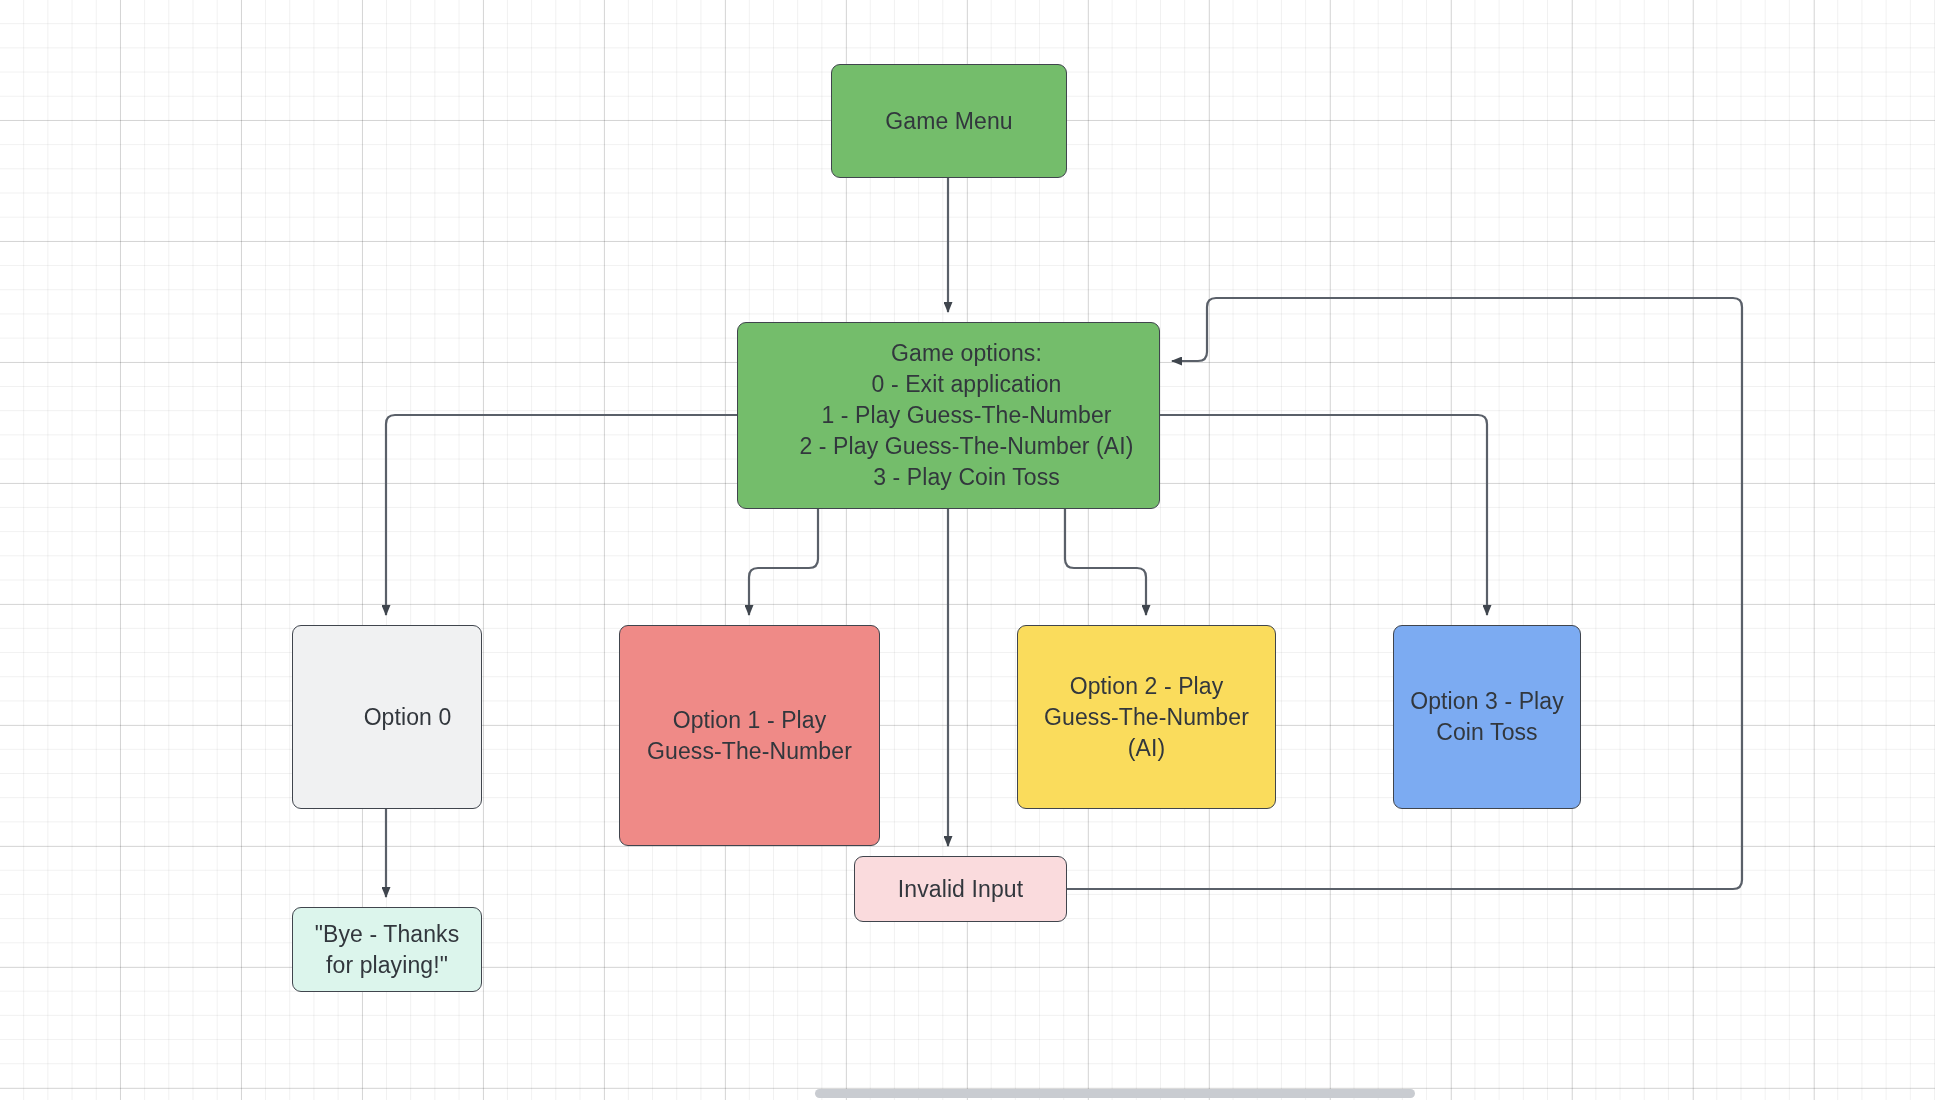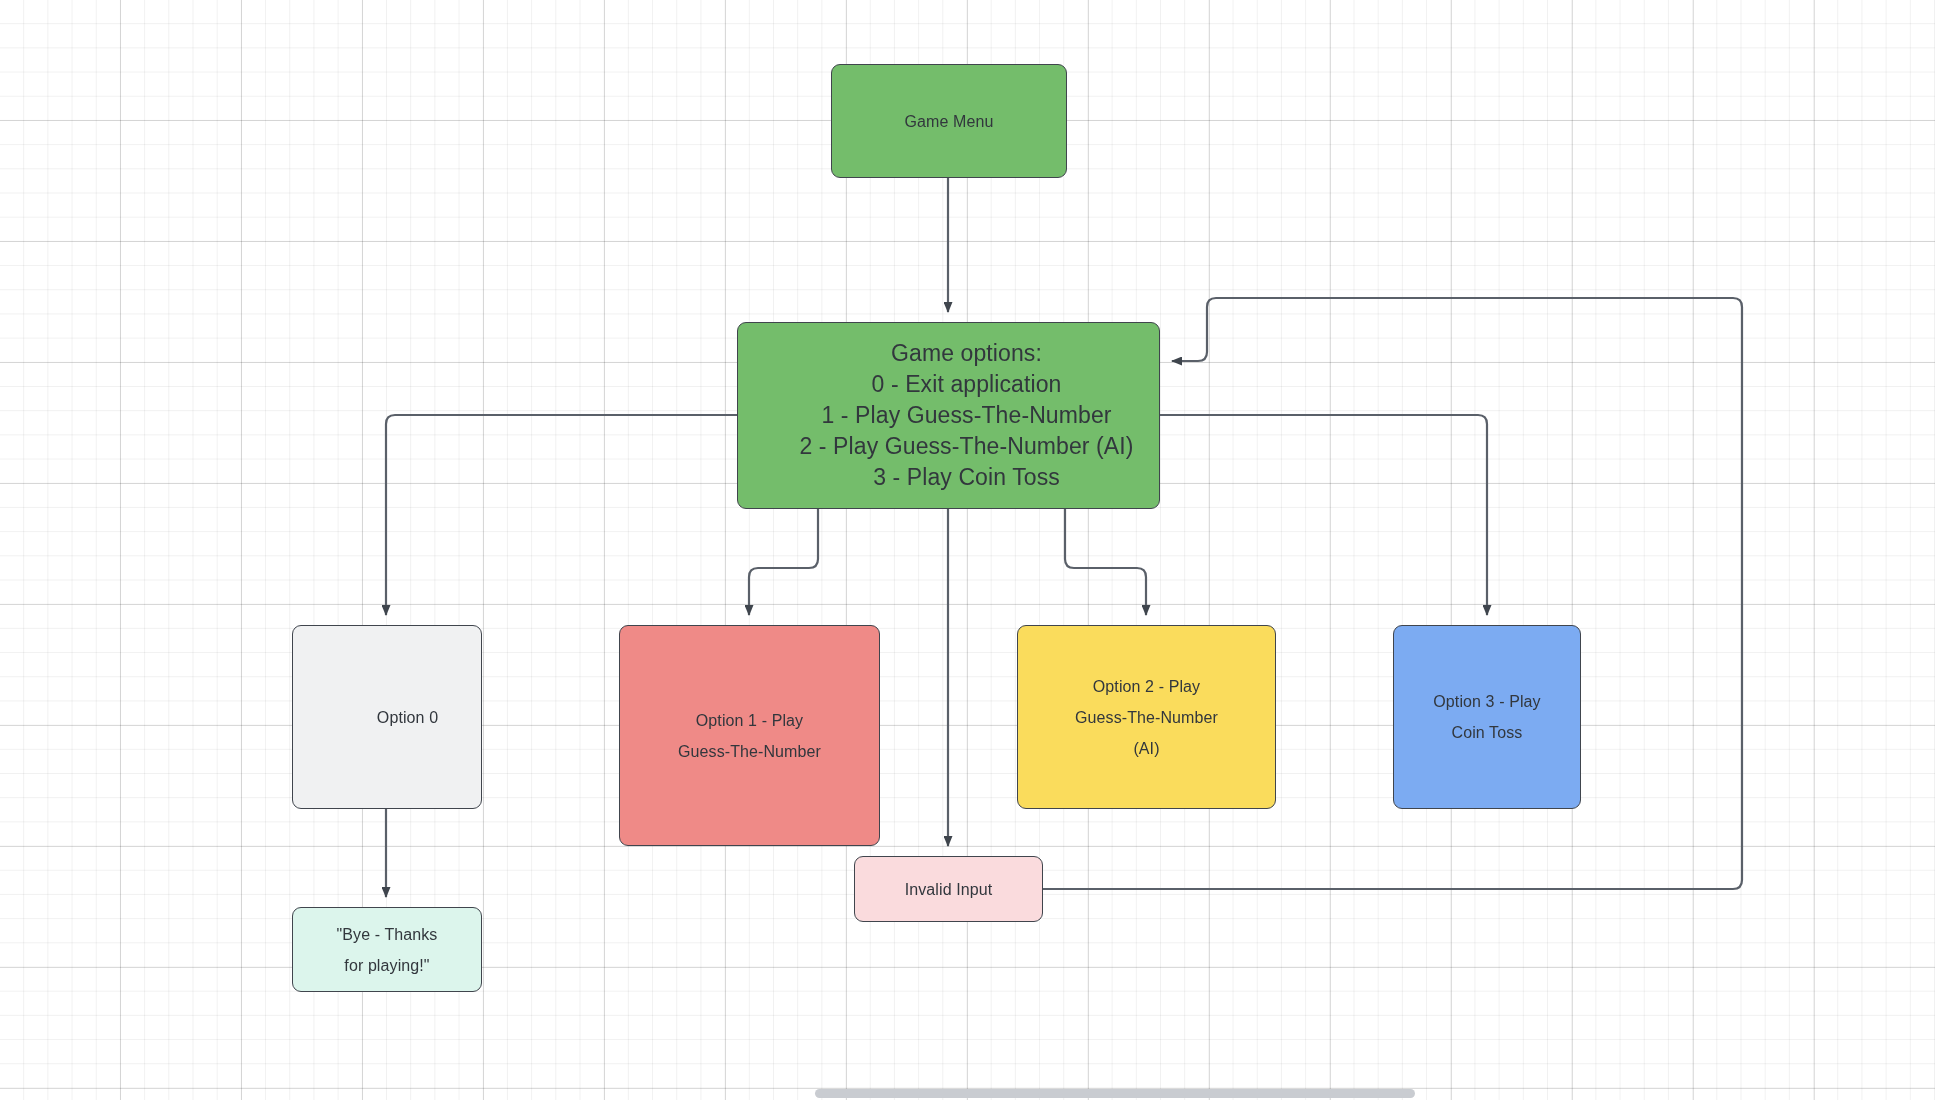--- a/index.html
+++ b/index.html
@@ -36,21 +36,21 @@
   .node {
     position: absolute;
     box-sizing: border-box;
     border: 1.4px solid #40454d;
     border-radius: 9px;
     display: flex;
     align-items: center;
     justify-content: center;
     text-align: center;
     color: #32373d;
-    font-size: 16px;
+    font-size: 23px;
     line-height: 31px;
     letter-spacing: 0.1px;
     white-space: pre-line;
     user-select: none;
   }
   .n-green   { background: #74bd6b; }
   .n-grey    { background: #f0f1f2; padding-left: 41px; }
   .n-red     { background: #ef8a87; }
   .n-yellow  { background: #fadc5c; }
   .n-blue    { background: #7cabf2; }
@@ -58,21 +58,21 @@
   .n-pink    { background: #fadbdd; }
 
   #gamemenu  { left: 831px;  top: 64px;  width: 236px; height: 114px; }
   #gameopts  { left: 737px;  top: 322px; width: 423px; height: 187px;
                font-size: 23px; line-height: 31px; padding-left: 36px; }
   #opt0      { left: 292px;  top: 625px; width: 190px; height: 184px; }
   #opt1      { left: 619px;  top: 625px; width: 261px; height: 221px; }
   #opt2      { left: 1017px; top: 625px; width: 259px; height: 184px; }
   #opt3      { left: 1393px; top: 625px; width: 188px; height: 184px; }
   #bye       { left: 292px;  top: 907px; width: 190px; height: 85px;  }
-  #invalid   { left: 854px;  top: 856px; width: 189px; height: 66px;  }
+  #invalid   { left: 854px;  top: 856px; width: 213px; height: 66px;  }
 
   .scrollbar-track {
     position: absolute;
     left: 0;
     bottom: 0;
     width: 1935px;
     height: 15px;
     background: transparent;
   }
   .scrollbar-thumb {

